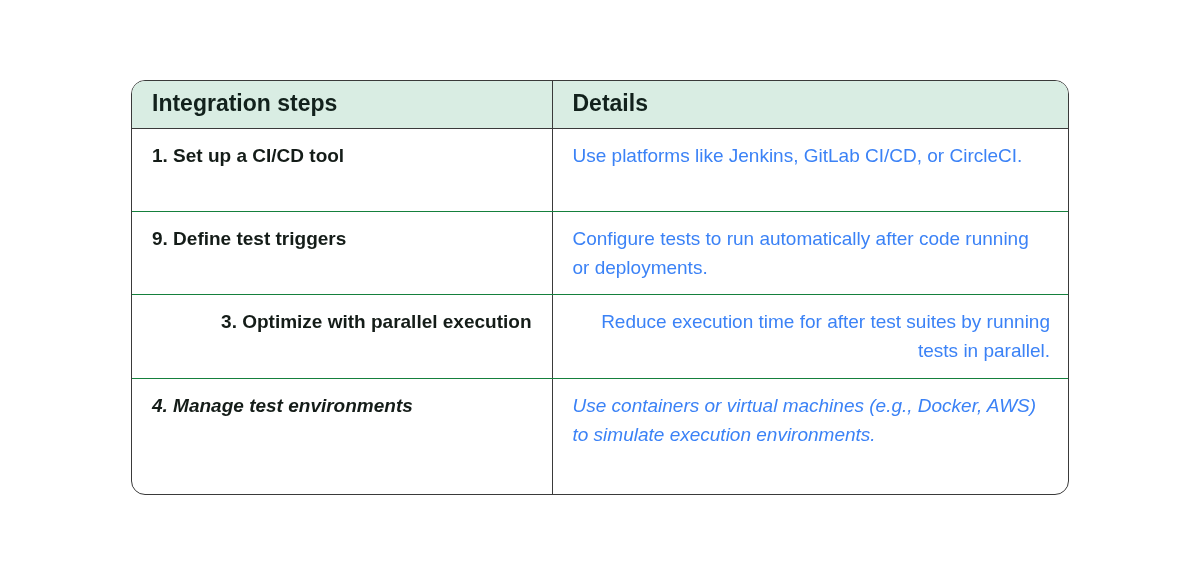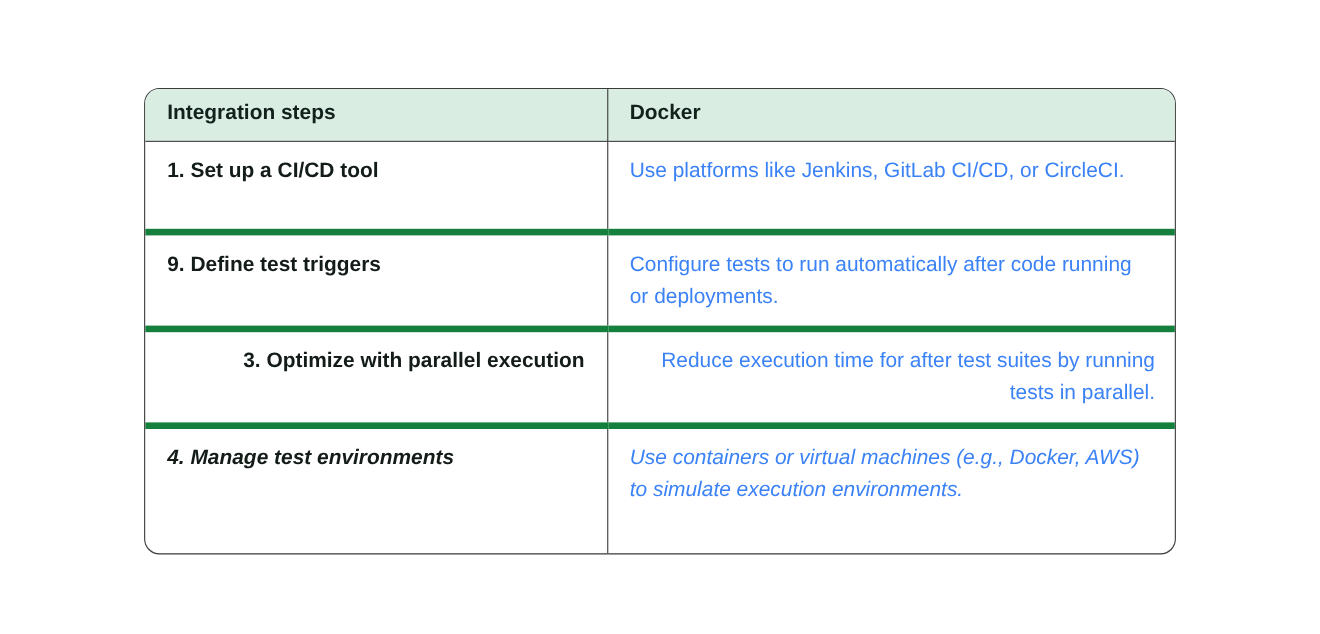--- a/index.html
+++ b/index.html
@@ -25,21 +25,21 @@
     border-collapse: collapse;
     table-layout: fixed;
   }
   col.c-steps   { width: 420px; }
   col.c-details { width: 518px; }
 
   thead th {
     background: #d9ede3;
     text-align: left;
     vertical-align: middle;
-    font-size: 19px;
+    font-size: 23px;
     font-weight: 700;
     color: #12211c;
     height: 47px;
     padding: 8px 20px 10px 20px;
     border-bottom: 1px solid #3a3a3a;
   }
   thead th:first-child,
   tbody td:first-child {
     border-right: 1px solid #3a3a3a;
   }
@@ -47,40 +47,40 @@
     vertical-align: top;
     padding: 12px 20px 12px 20px;
     font-size: 19px;
     line-height: 29px;
     color: #3b82f6;
   }
   tbody tr { height: 83px; }
   tbody tr:nth-child(3) { height: 84px; text-align: right; }
   tbody tr:last-child  { height: 116px; font-style: italic; }
   tbody tr:not(:last-child) td {
-    border-bottom: 6px solid #15803d;
+    border-bottom: 1px solid #15803d;
   }
   td.step {
     font-weight: 700;
     color: #141c18;
   }
 </style>
 </head>
 <body>
 
 <div class="table-card">
   <table>
     <colgroup>
       <col class="c-steps">
       <col class="c-details">
     </colgroup>
     <thead>
       <tr>
         <th>Integration steps</th>
-        <th>Docker</th>
+        <th>Details</th>
       </tr>
     </thead>
     <tbody>
       <tr>
         <td class="step">1. Set up a CI/CD tool</td>
         <td class="details">Use platforms like Jenkins, GitLab CI/CD, or CircleCI.</td>
       </tr>
       <tr>
         <td class="step">9. Define test triggers</td>
         <td class="details">Configure tests to run automatically after code running or deployments.</td>

